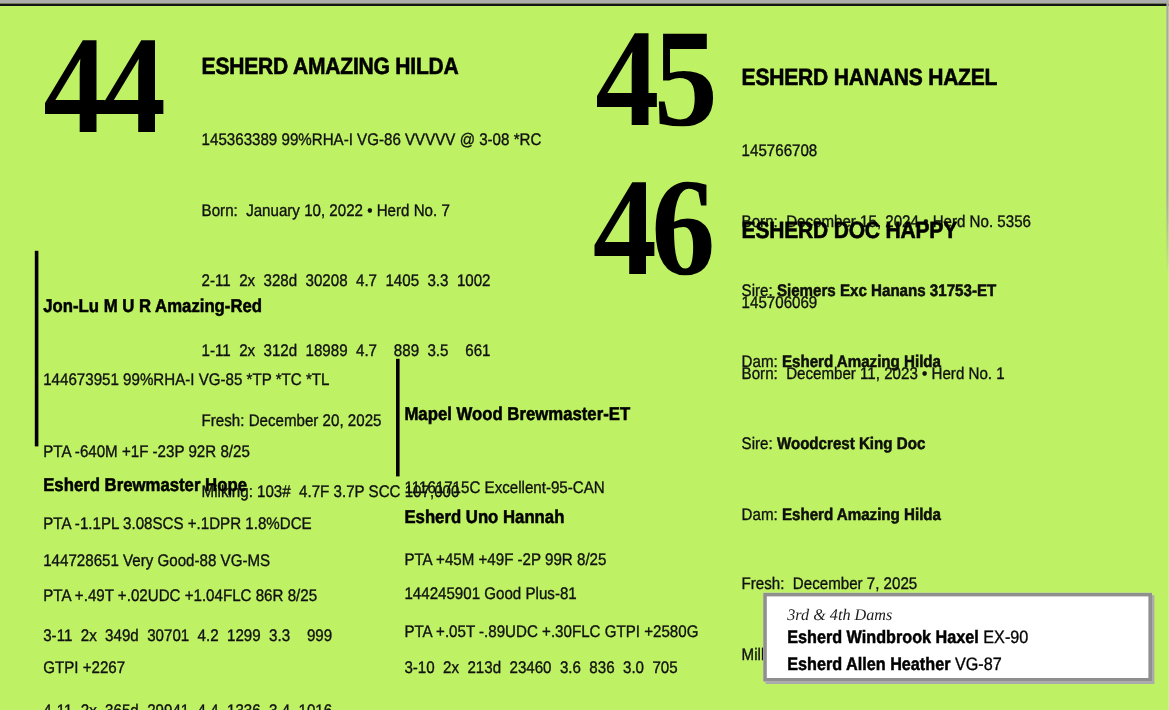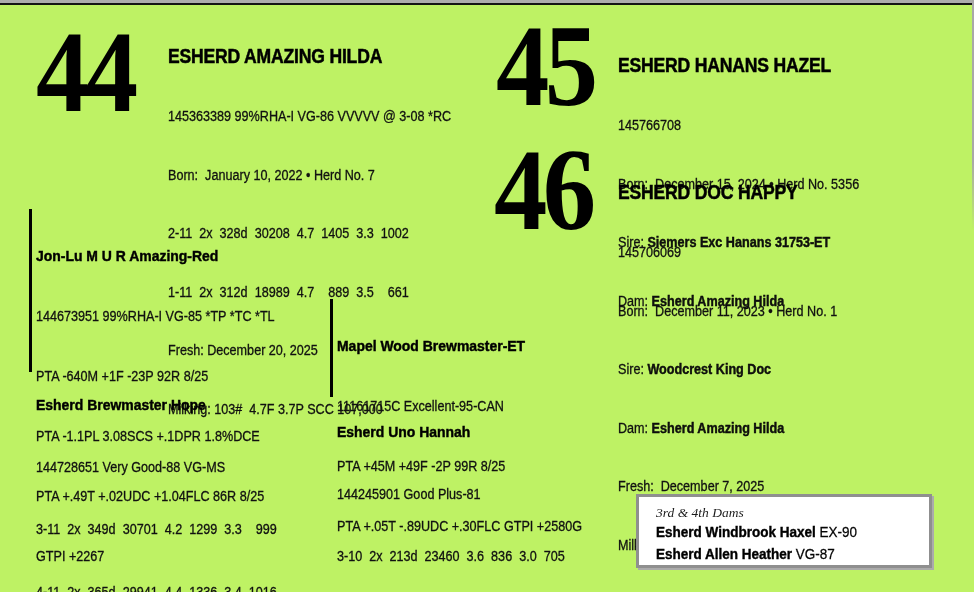--- a/index.html
+++ b/index.html
@@ -60,21 +60,21 @@
   .ped .pname{
     font-size:15.5px;
     font-weight:700;
     -webkit-text-stroke:0.45px #000;
     color:#000;
   }
   .bracket{position:absolute;width:2.5px;background:#000;}
   .dams-box{
     position:absolute;
     left:636px;top:494px;
-    width:296px;height:74px;
+    width:324px;height:74px;
     box-sizing:border-box;
     border:3px solid #8f8f8f;
     box-shadow:2px 2px 0 #ababab;
     background:#fff;
     padding:7px 0 0 17px;
   }
   .dams-heading{
     font-family:"Liberation Serif","DejaVu Serif",serif;
     font-style:italic;
     font-size:13.5px;

